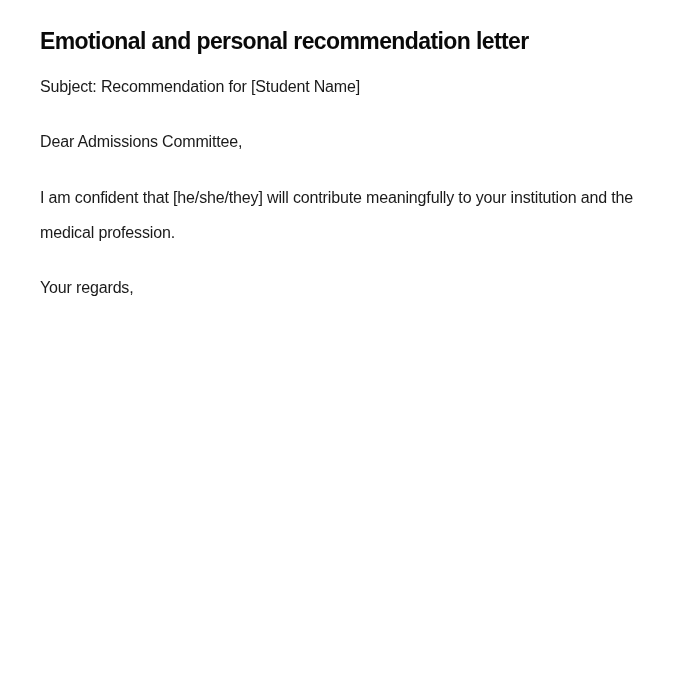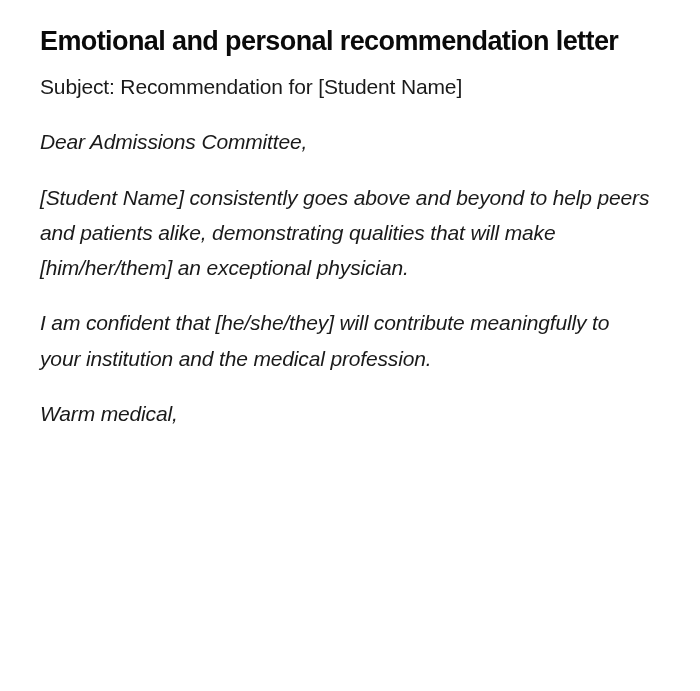--- a/index.html
+++ b/index.html
@@ -10,39 +10,38 @@
       font-family: "Liberation Sans", "DejaVu Sans", sans-serif;
       color: #1a1a1a;
     }
     .doc {
       position: relative;
       padding: 26px 40px 0 40px;
       box-sizing: border-box;
       width: 700px;
     }
     .title {
-      font-size: 27px;
+      font-size: 23px;
       font-weight: bold;
       letter-spacing: -0.6px;
       margin: 0;
       line-height: 30px;
       color: #0a0a0a;
     }
     .para {
-      font-size: 21px;
+      font-size: 16px;
       line-height: 35.3px;
       margin: 0;
       letter-spacing: -0.15px;
     }
     .subject { margin-top: 13px; }
-    .gap { margin-top: 20px; font-style: italic; }
+    .gap { margin-top: 20px; }
   </style>
 </head>
 <body>
 
 <div class="doc">
   <h1 class="title">Emotional and personal recommendation letter</h1>
   <p class="para subject">Subject: Recommendation for [Student Name]</p>
   <p class="para gap">Dear Admissions Committee,</p>
-  <p class="para gap" style="width:610px">[Student Name] consistently goes above and beyond to help peers and patients alike, demonstrating qualities that will make [him/her/them] an exceptional physician.</p>
   <p class="para gap" style="width:600px">I am confident that [he/she/they] will contribute meaningfully to your institution and the medical profession.</p>
-  <p class="para gap">Warm medical,</p>
+  <p class="para gap">Your regards,</p>
 </div>
 
 </body></html>

